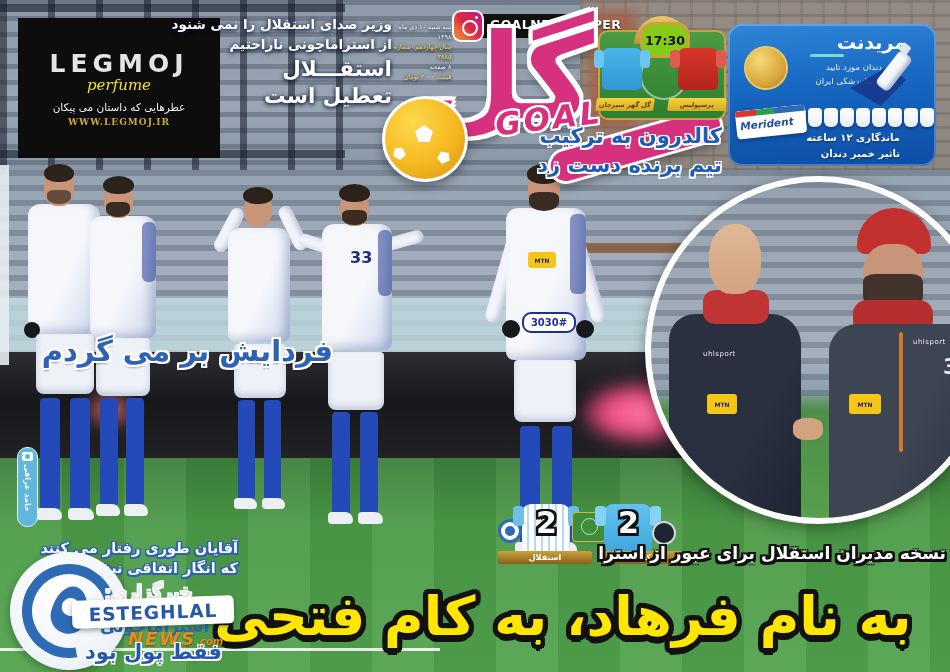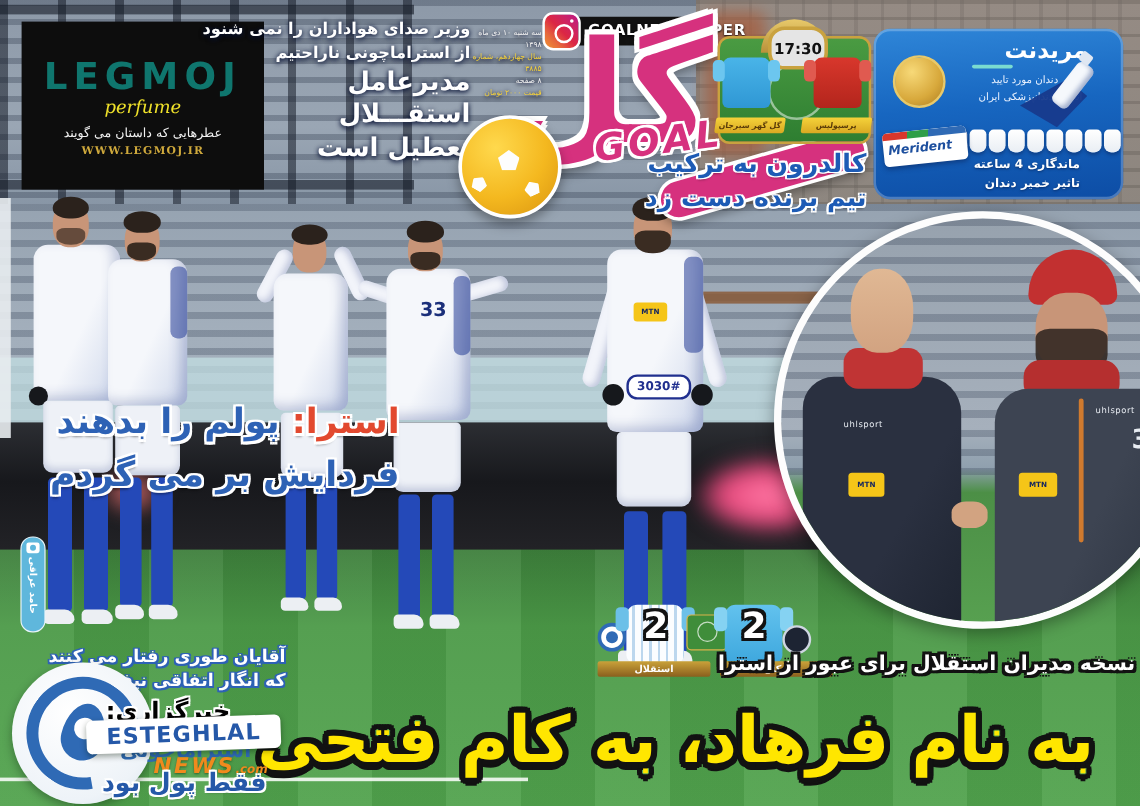--- a/index.html
+++ b/index.html
@@ -98,21 +98,21 @@
   .pl-beard{position:absolute;left:212px;top:92px;width:60px;height:40px;background:#332822;border-radius:20% 20% 46% 46%;opacity:.9;}
   .pl-scarf{position:absolute;left:202px;top:118px;width:80px;height:34px;background:#b52f2f;border-radius:14px;}
   .pl-body{position:absolute;left:178px;top:142px;width:150px;height:200px;
     background:linear-gradient(115deg,#3d4452 55%,#2c3340 100%);border-radius:28px 30px 0 0;}
   .pl-zip{position:absolute;left:248px;top:150px;width:4px;height:120px;background:#d07a2e;border-radius:2px;}
   .pl-num3{position:absolute;left:292px;top:172px;color:#e8ecf2;font-size:22px;font-weight:bold;}
 
   
   .legmoj{left:18px;top:18px;width:202px;height:140px;background:#0d0d0d;
     display:flex;flex-direction:column;align-items:center;justify-content:center;gap:4px;}
-  .legmoj .brand{color:#0f766e;font-size:31px;font-weight:bold;letter-spacing:5px;}
+  .legmoj .brand{color:#e5e5e5;font-size:25px;font-weight:bold;letter-spacing:5px;}
   .legmoj .perf{color:#f0e22a;font-family:"DejaVu Serif",serif;font-style:italic;font-size:15px;margin-top:-6px;}
   .legmoj .tag{color:#f2f2f2;font-size:10.5px;margin-top:3px;}
   .legmoj .url{color:#cfa93c;font-size:9px;font-weight:bold;letter-spacing:1px;font-family:"DejaVu Serif",serif;}
 
   .insta-pill{left:468px;top:14px;width:118px;height:24px;background:#111;border-radius:12px;}
   .insta-icon{left:452px;top:10px;width:32px;height:32px;border-radius:9px;
     background:linear-gradient(45deg,#f09433 0%,#e6683c 25%,#dc2743 50%,#cc2366 75%,#bc1888 100%);
     border:2px solid #fff;box-sizing:border-box;}
   .insta-icon .lens{position:absolute;left:8px;top:8px;width:12px;height:12px;border:2px solid #fff;border-radius:50%;}
   .insta-icon .dot{position:absolute;right:4px;top:4px;width:3px;height:3px;background:#fff;border-radius:50%;}
@@ -142,21 +142,21 @@
   .story-tl .speaker{color:#f5d23a;font-size:19px;font-weight:bold;margin-top:4px;}
   .story-tl .quote{color:#fff;font-size:21.5px;font-weight:bold;line-height:1.3;}
 
   
   .promo-box{left:598px;top:30px;width:124px;height:86px;border-radius:10px;
     background:linear-gradient(180deg,#4a9b42 0,#2e7e31 100%);border:2px solid #c9a23f;}
   .promo-box .pitch-circle{position:absolute;left:40px;top:20px;width:44px;height:44px;
     border:2px solid rgba(255,255,255,.5);border-radius:50%;}
   .clock-dome{left:634px;top:16px;width:56px;height:28px;border-radius:28px 28px 0 0;
     background:linear-gradient(180deg,#e8c96a 0,#b9913a 100%);}
-  .clock{left:640px;top:22px;width:44px;height:30px;border-radius:14px;background:#e5e5e5;
+  .clock{left:640px;top:22px;width:44px;height:30px;border-radius:14px;background:#84cc16;
     border:3px solid #c9a23f;color:#111;font-weight:bold;font-size:12.5px;}
   .shirt{position:absolute;width:40px;height:42px;border-radius:7px 7px 5px 5px;}
   .shirt .slv{position:absolute;top:2px;width:10px;height:18px;border-radius:4px;}
   .shirt-blue{background:linear-gradient(180deg,#49b4e8 0,#2f97d4 100%);}
   .shirt-blue .slv{background:#6cc6ef;}
   .shirt-red{background:linear-gradient(180deg,#d8372c 0,#b3251c 100%);}
   .shirt-red .slv{background:#e05a50;}
   .ribbon{position:absolute;height:13px;background:linear-gradient(180deg,#f5d23a,#d9a922);
     transform:skewX(-8deg);color:#5b3c08;font-size:6.5px;font-weight:bold;
     display:flex;align-items:center;justify-content:center;border-radius:2px;}
@@ -196,21 +196,21 @@
   .estra .sp{color:#e2492f;} .estra .bl{color:#2e62b5;}
   .calderon{right:244px;top:322px;text-align:right;}
   .cal-kicker{color:#e2492f;font-weight:bold;font-size:16.5px;}
   .cal-l1{font-weight:bold;font-size:27px;margin-top:6px;line-height:1.45;}
   .cal-l1 .sp{color:#f06eaa;} .cal-l1 .wh{color:#fff;}
   .cal-tag{display:inline-block;background:#a83569;color:#fff;font-weight:bold;font-size:14.5px;
     padding:3px 10px 5px;border-radius:4px;margin-top:8px;box-shadow:0 0 0 2px rgba(255,255,255,.85);}
 
   
   .en-line{right:712px;text-align:right;color:#fff;font-weight:bold;font-size:14.5px;}
-  .en-agency{right:758px;top:580px;color:#000000;font-weight:bold;font-size:20px;}
+  .en-agency{right:758px;top:580px;color:#e5e5e5;font-weight:normal;font-size:20px;}
   .en-ball{left:10px;top:552px;width:118px;height:118px;border-radius:50%;
     background:radial-gradient(circle at 40% 35%,#ffffff 0,#eef3f8 70%,#d8e2ec 100%);
     box-shadow:0 3px 8px rgba(0,20,0,.35);}
   .en-ring{position:absolute;left:12px;top:12px;width:74px;height:74px;border:10px solid #2f6ab5;
     border-radius:50%;border-right-color:transparent;transform:rotate(35deg);}
   .en-drop{position:absolute;left:42px;top:34px;width:36px;height:48px;background:#2f6ab5;
     border-radius:50% 50% 50% 50%/62% 62% 38% 38%;transform:rotate(14deg);}
   .en-drop .in{position:absolute;left:9px;top:12px;width:18px;height:18px;background:#fff;border-radius:50%;}
   .en-hidden{left:100px;top:616px;color:#2f6ab5;font-weight:bold;font-size:17px;z-index:1;}
   .en-band{left:72px;top:598px;width:162px;height:28px;background:#fff;border-radius:5px;
@@ -368,28 +368,27 @@
     <div class="pl-body"></div>
     <div class="pl-zip"></div>
     <div class="uhlsport" style="left:262px;top:156px;">uhlsport</div>
     <div class="pl-num3">3</div>
     <div class="patch-yellow" style="left:198px;top:212px;width:32px;height:20px;">MTN</div>
   </div>
 
   <div class="abs legmoj">
     <div class="brand">LEGMOJ</div>
     <div class="perf">perfume</div>
-    <div class="tag rtl">عطرهایی که داستان می گویند</div>
+    <div class="tag rtl">عطرهایی که داستان می پیکان</div>
     <div class="url">WWW.LEGMOJ.IR</div>
   </div>
 
   <div class="abs story-tl rtl">
-    <div class="wline soft">وزیر صدای هواداران را نمی شنود</div>
+    <div class="wline soft">وزیر صدای استقلال را نمی شنود</div>
     <div class="wline soft">از استراماچونی ناراحتیم</div>
-    <div class="quote soft">مدیرعامل</div>
     <div class="quote soft">استقـــلال</div>
     <div class="quote soft">تعطیل است</div>
   </div>
 
   <div class="abs dateline rtl">
     <div class="dl-w soft">سه شنبه ۱۰ دی ماه ۱۳۹۸</div>
     <div class="dl-y soft">سال چهاردهم، شماره ۳۸۸۵</div>
     <div class="dl-w soft">۸ صفحه</div>
     <div class="dl-y soft">قیمت ۲۰۰۰ تومان</div>
   </div>
@@ -447,29 +446,25 @@
       <div class="tooth"></div>
         <div class="tooth"></div>
         <div class="tooth"></div>
         <div class="tooth"></div>
       <div class="tooth"></div>
     </div>
     <div class="mer-tube">
       <div class="stripe"></div>
       <div class="label">Merident</div>
     </div>
-    <div class="mer-bot rtl" style="top:108px;">ماندگاری 4 ساعته</div>
+    <div class="mer-bot rtl" style="top:108px;">ماندگاری ۱۲ ساعته</div>
     <div class="mer-bot rtl" style="top:124px;">تاثیر خمیر دندان</div>
   </div>
 
   <div class="abs estra rtl ow">
-    <div>
-      <span class="sp">استرا:</span>
-      <span class="bl">پولم را بدهند</span>
-    </div>
     <div class="bl">فردایش بر می گردم</div>
   </div>
 
 
   <div class="abs en-line oblue" style="top:540px;">آقایان طوری رفتار می کنند</div>
   <div class="abs en-line oblue" style="top:560px;">که انگار اتفاقی نیفتاده است</div>
   <div class="abs en-hidden rtl">استراماچونی</div>
   <div class="abs en-ball">
     <div class="en-ring"></div>
     <div class="en-drop">

